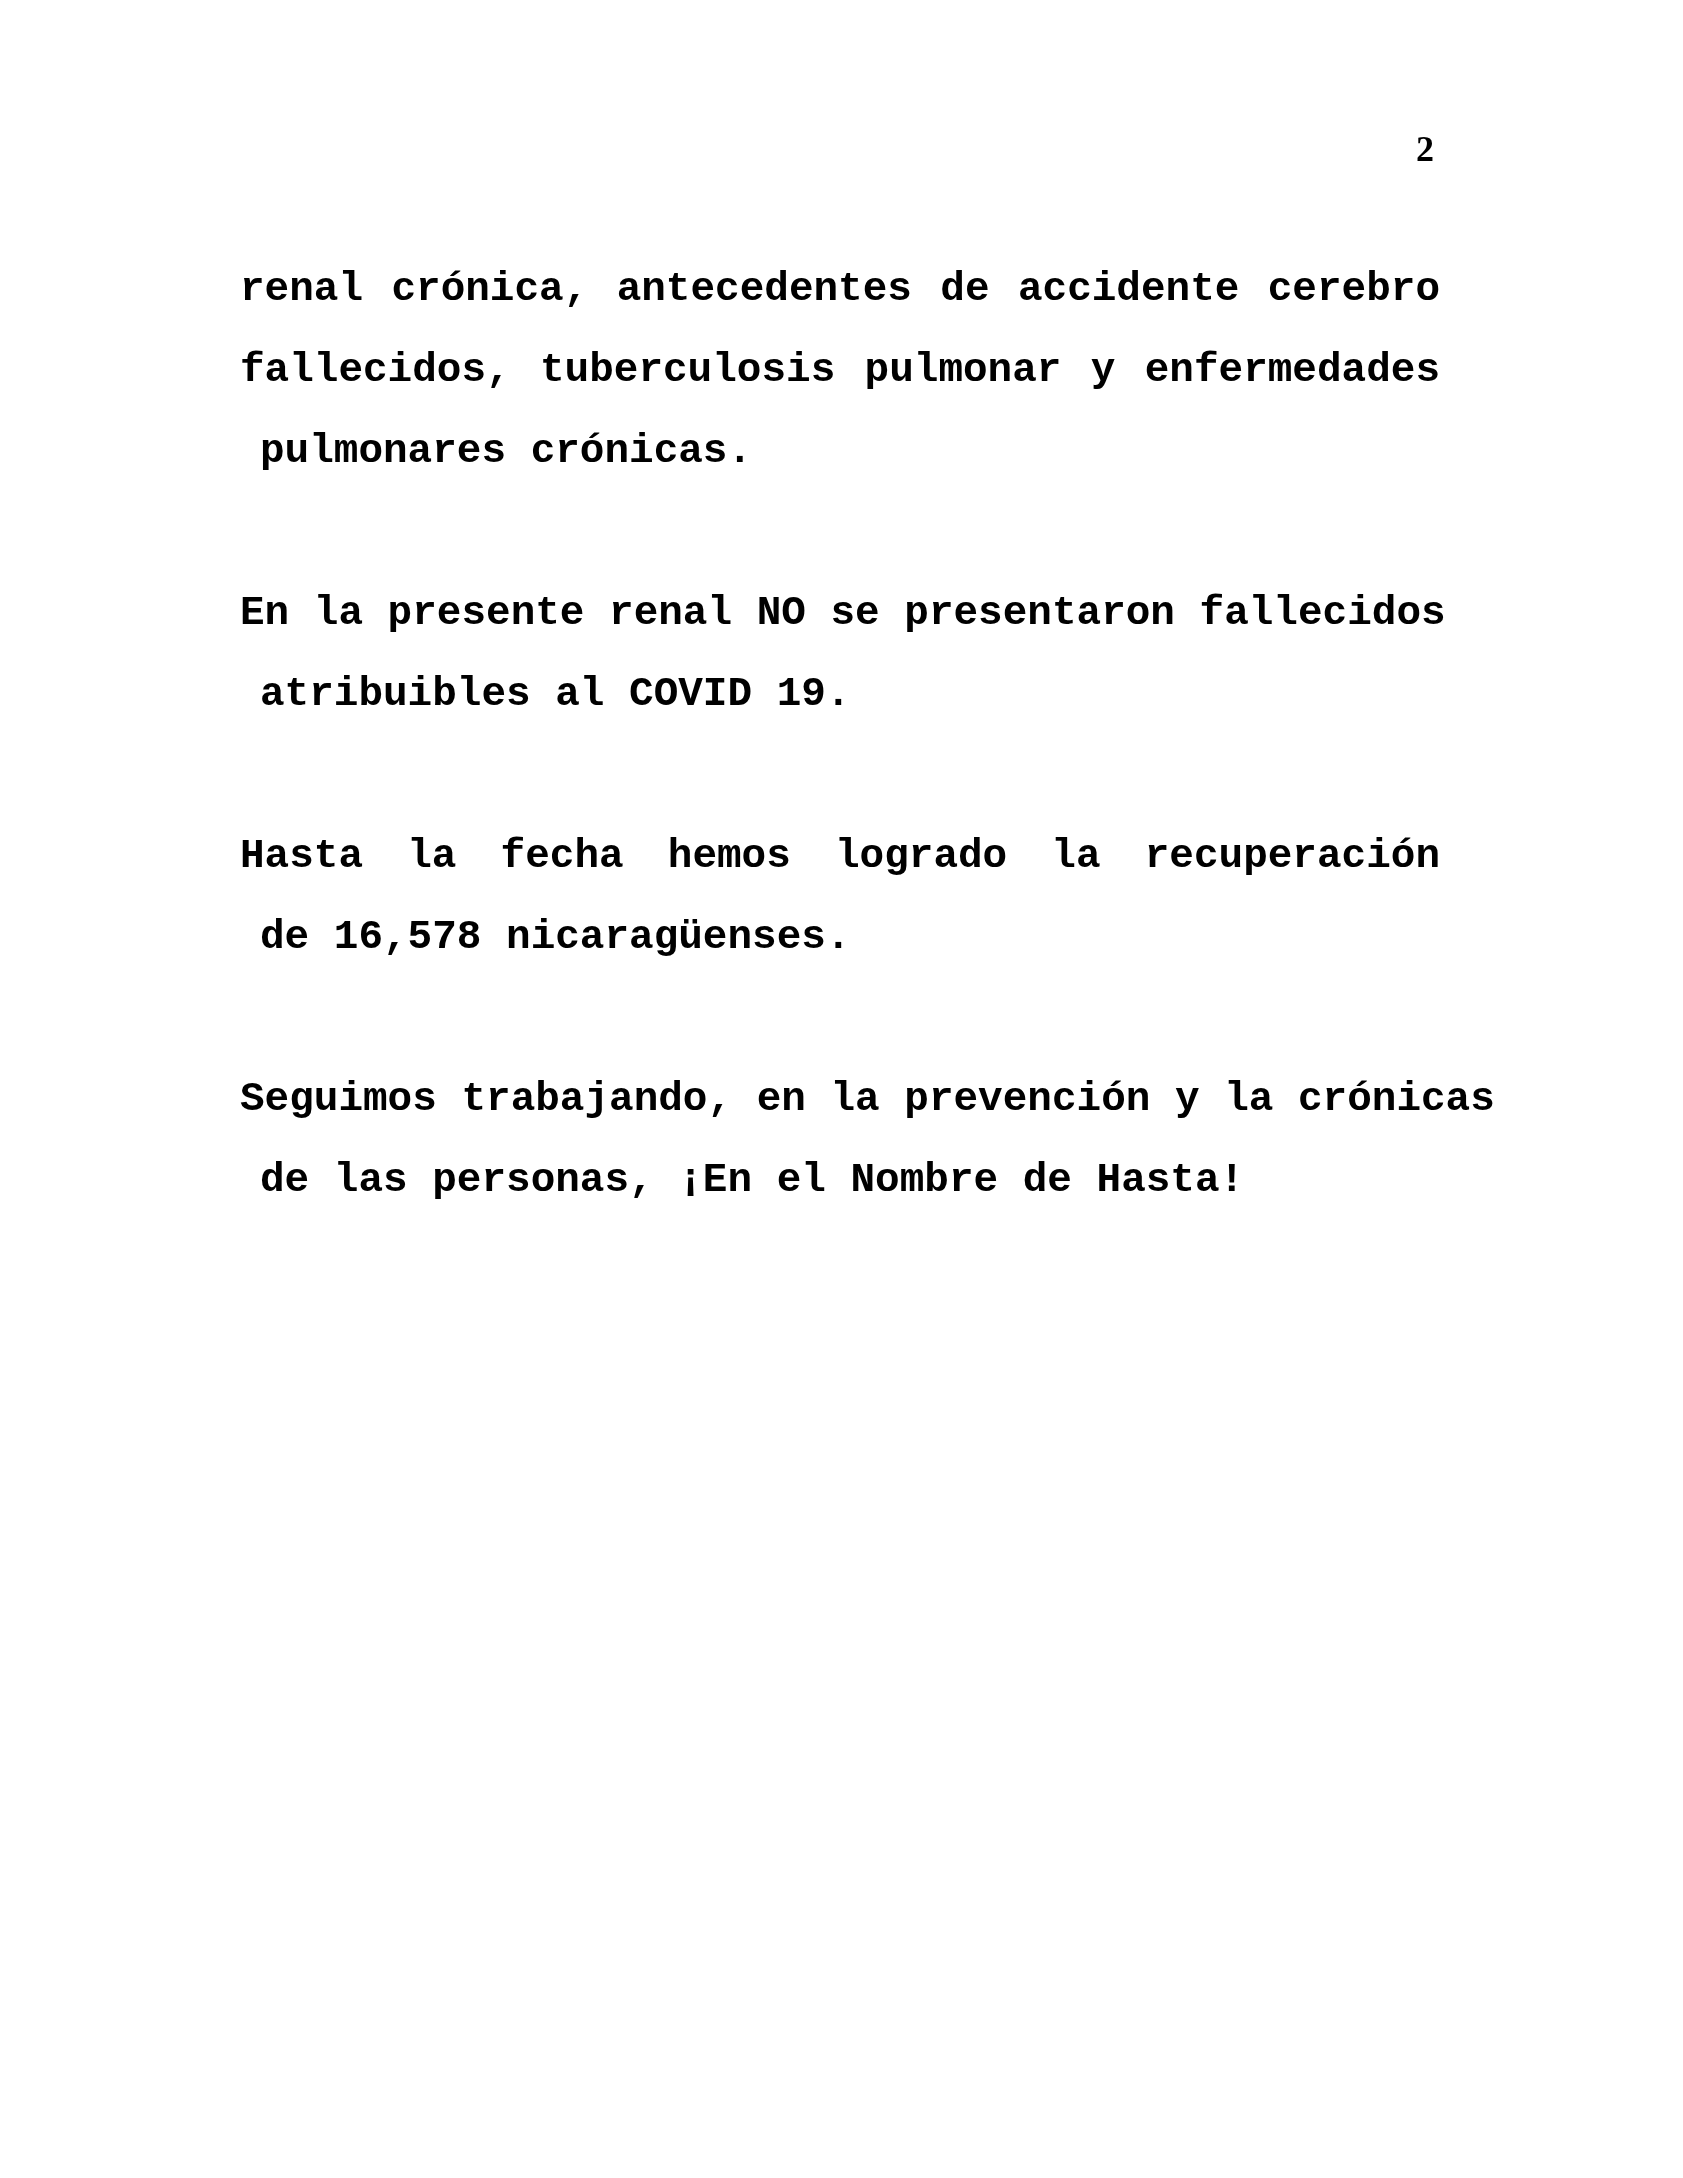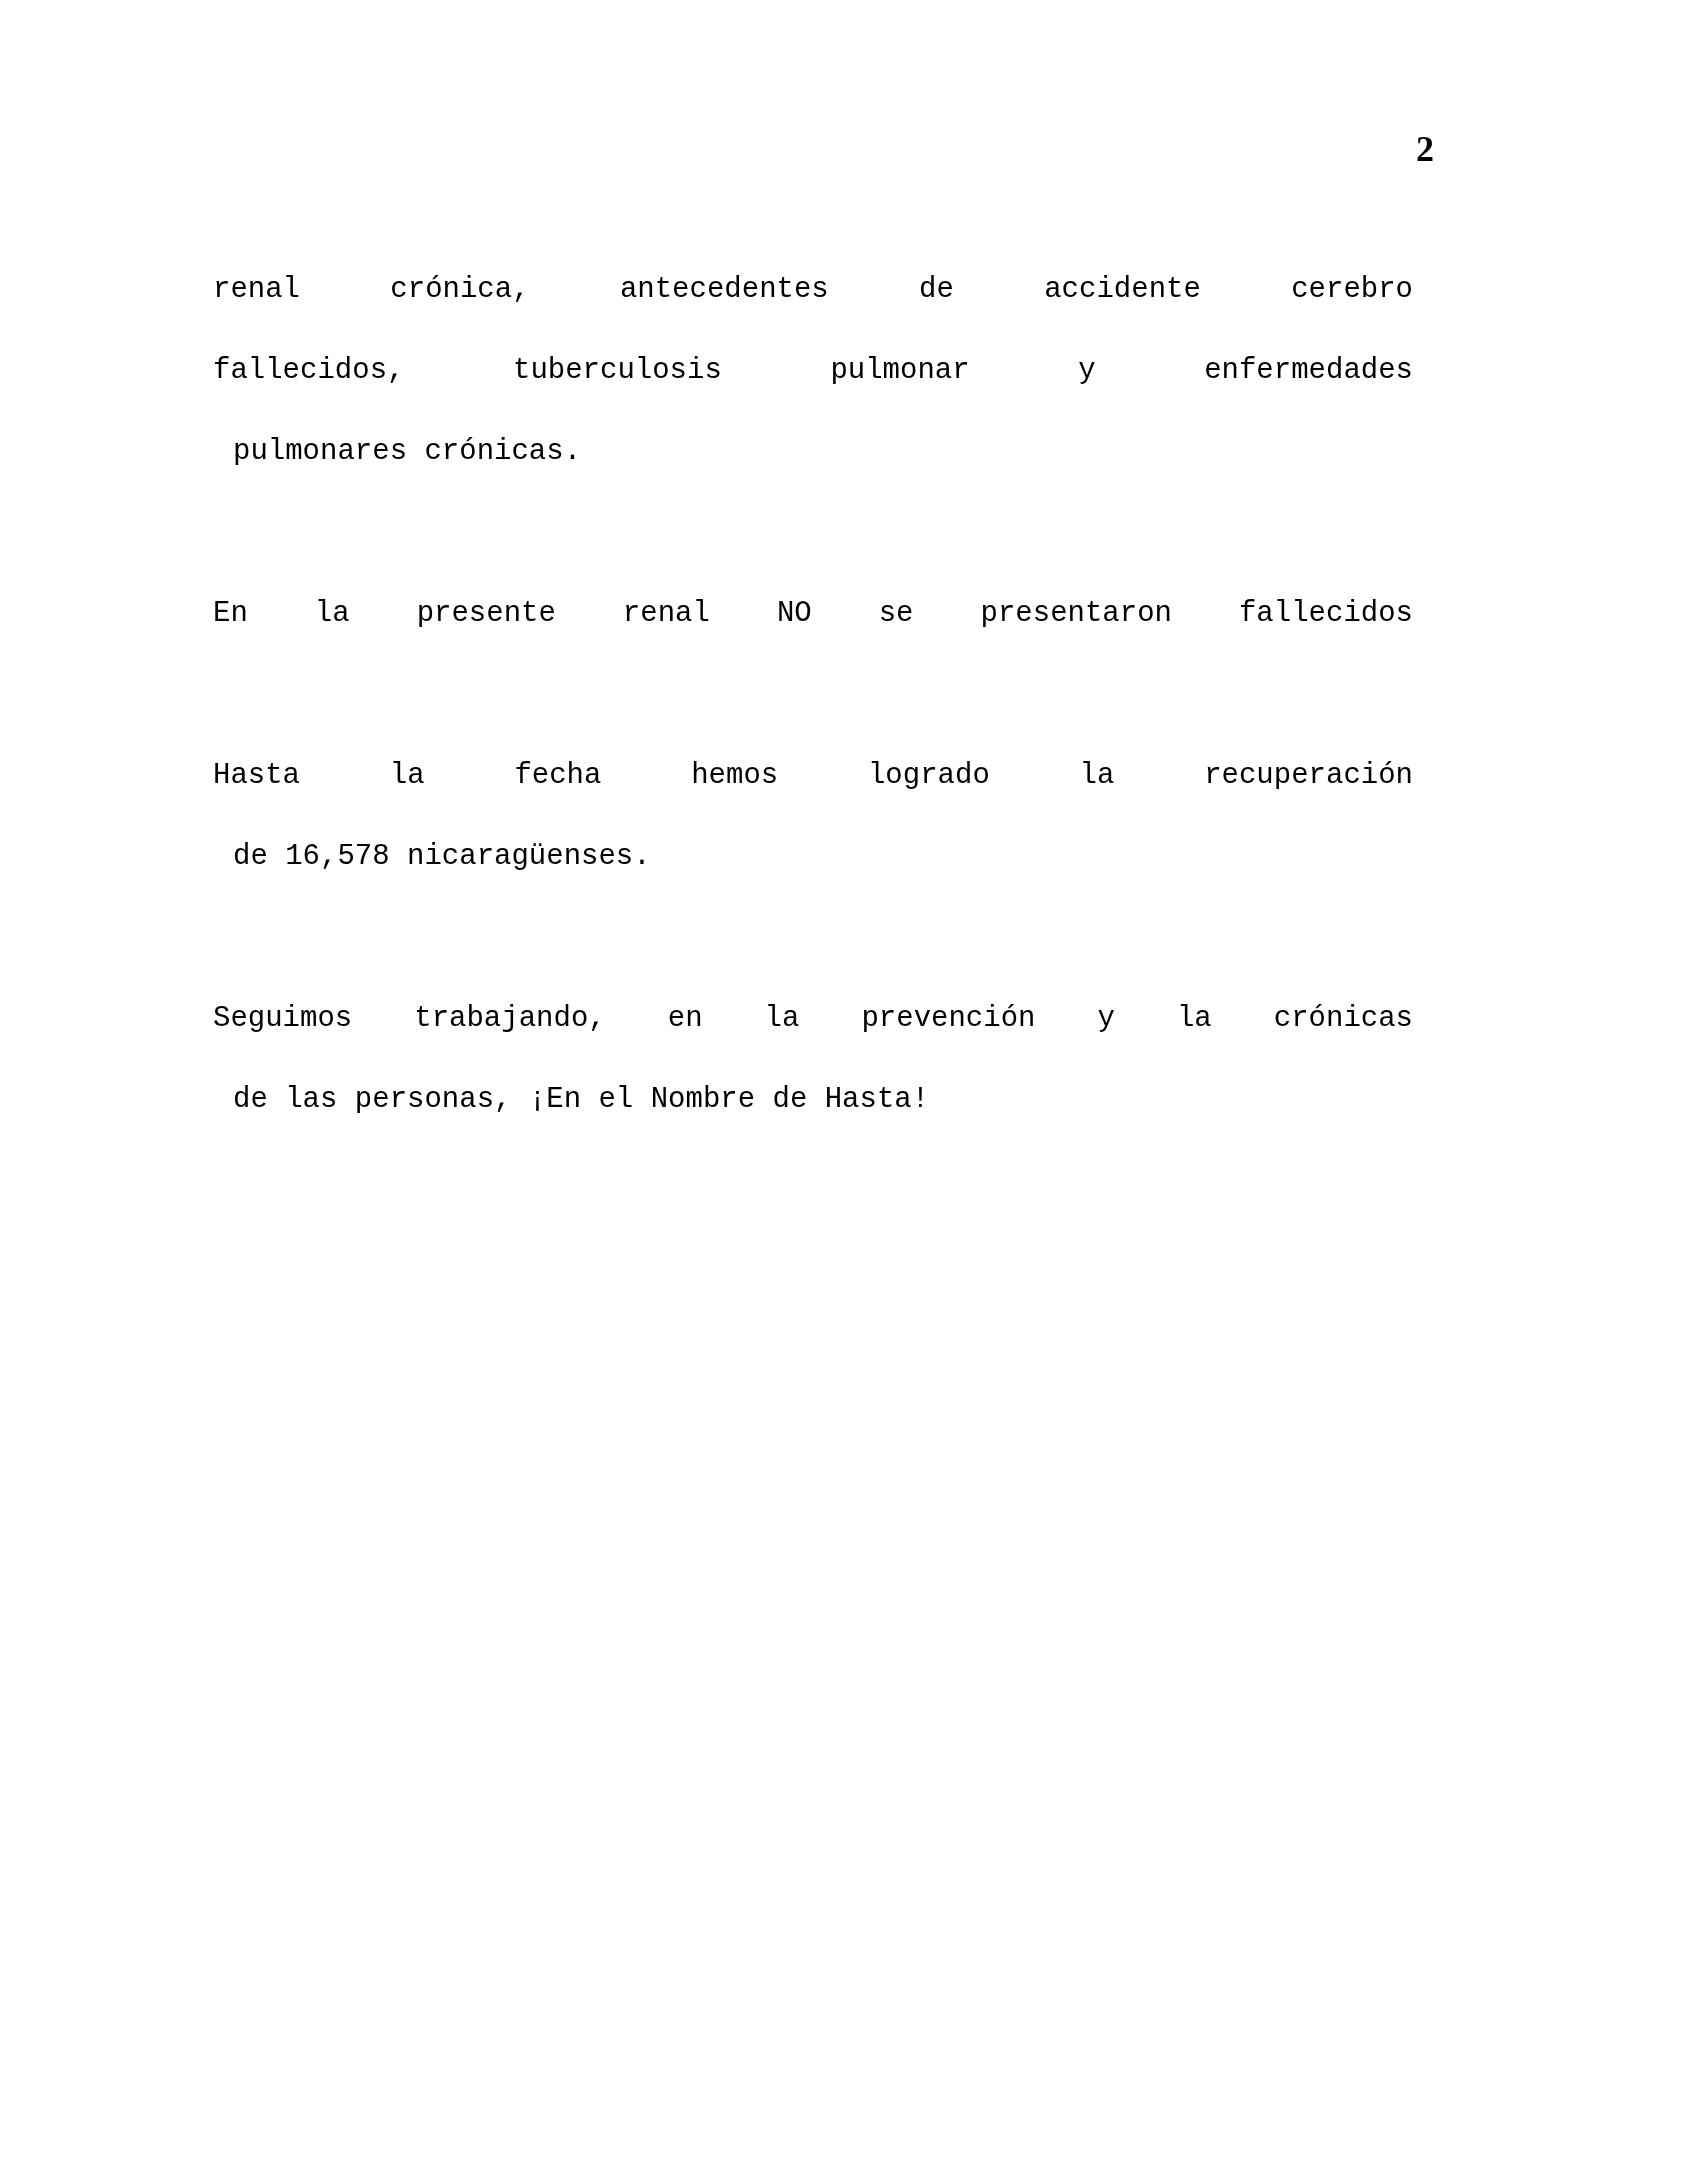--- a/index.html
+++ b/index.html
@@ -18,26 +18,26 @@
       position: absolute;
       top: 129px;
       right: 249px;
       font-family: "Liberation Serif", "DejaVu Serif", serif;
       font-weight: bold;
       font-size: 36px;
       line-height: 40px;
     }
     .content {
       position: absolute;
-      left: 213px;
+      left: 240px;
       top: 249px;
       width: 1200px;
       font-family: "Liberation Mono", "DejaVu Sans Mono", monospace;
-      font-weight: normal;
-      font-size: 29px;
+      font-weight: bold;
+      font-size: 41px;
       line-height: 81px;
     }
     .para {
       margin: 0 0 81px 0;
       text-align: justify;
     }
     .line {
       display: block;
       white-space: nowrap;
       text-align: justify;
@@ -57,20 +57,21 @@
 <div class="content">
 
   <div class="para">
     <span class="line">renal crónica, antecedentes de accidente cerebro</span>
     <span class="line">fallecidos, tuberculosis pulmonar y enfermedades</span>
     <span class="line last">pulmonares crónicas.</span>
   </div>
 
   <div class="para">
     <span class="line">En la presente renal NO se presentaron fallecidos</span>
+    <span class="line last">atribuibles al COVID 19.</span>
   </div>
 
   <div class="para">
     <span class="line">Hasta la fecha hemos logrado la recuperación</span>
     <span class="line last">de 16,578 nicaragüenses.</span>
   </div>
 
   <div class="para">
     <span class="line">Seguimos trabajando, en la prevención y la crónicas</span>
     <span class="line last">de las personas, ¡En el Nombre de Hasta!</span>

